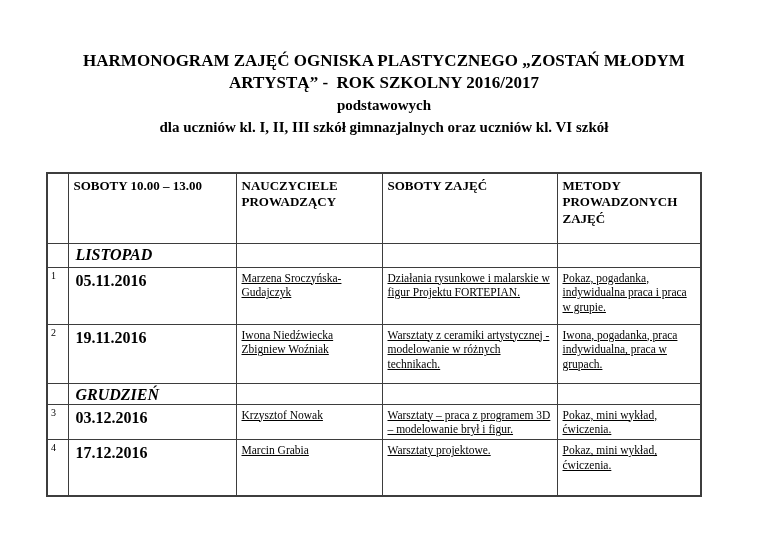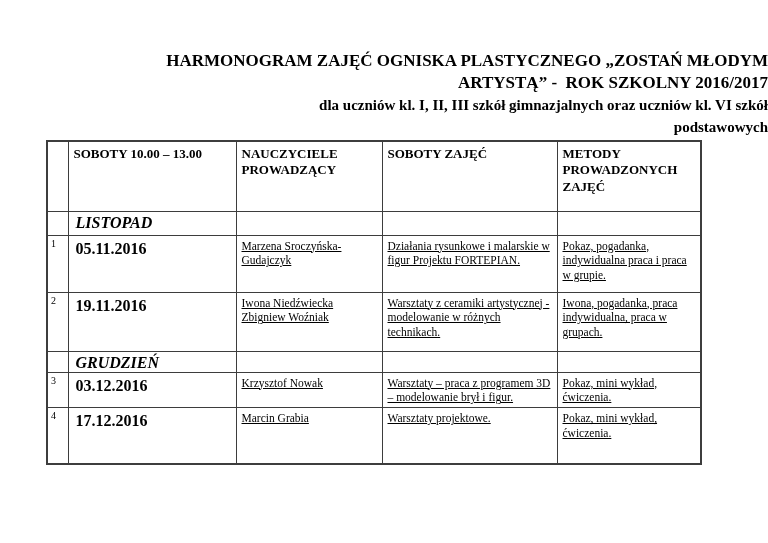--- a/index.html
+++ b/index.html
@@ -8,30 +8,30 @@
     background: #ffffff;
     font-family: "Liberation Serif", "DejaVu Serif", serif;
     color: #000000;
     overflow: hidden;
   }
   .page { position: relative; width: 768px; height: 543px; background: #ffffff; }
 
   .doc-title {
     position: absolute;
     left: 0; right: 0; top: 50px;
-    text-align: right;
+    text-align: center;
     font-weight: bold;
   }
   .doc-title .tline { white-space: pre; line-height: 22px; }
   .doc-title .tline.big   { font-size: 17px; }
   .doc-title .tline.small { font-size: 15px; }
 
   table.schedule {
     position: absolute;
-    left: 46px; top: 140px;
+    left: 46px; top: 172px;
     width: 654px;
     border-collapse: collapse;
     table-layout: fixed;
     border: 2px solid #3d3d3d;
   }
   table.schedule td, table.schedule th {
     border: 1px solid #3d3d3d;
     vertical-align: top;
     text-align: left;
     overflow: hidden;
@@ -66,22 +66,22 @@
   }
 </style>
 </head>
 <body>
 
 <div class="page">
 
   <div class="doc-title">
     <div class="tline big">HARMONOGRAM ZAJĘĆ OGNISKA PLASTYCZNEGO „ZOSTAŃ MŁODYM</div>
     <div class="tline big">ARTYSTĄ” -  ROK SZKOLNY 2016/2017</div>
+    <div class="tline small">podstawowych</div>
     <div class="tline small">dla uczniów kl. I, II, III szkół gimnazjalnych oraz uczniów kl. VI szkół</div>
-    <div class="tline small">podstawowych</div>
   </div>
 
   <table class="schedule">
     <colgroup>
       <col style="width:21px">
       <col style="width:168px">
       <col style="width:146px">
       <col style="width:175px">
       <col style="width:144px">
     </colgroup>

